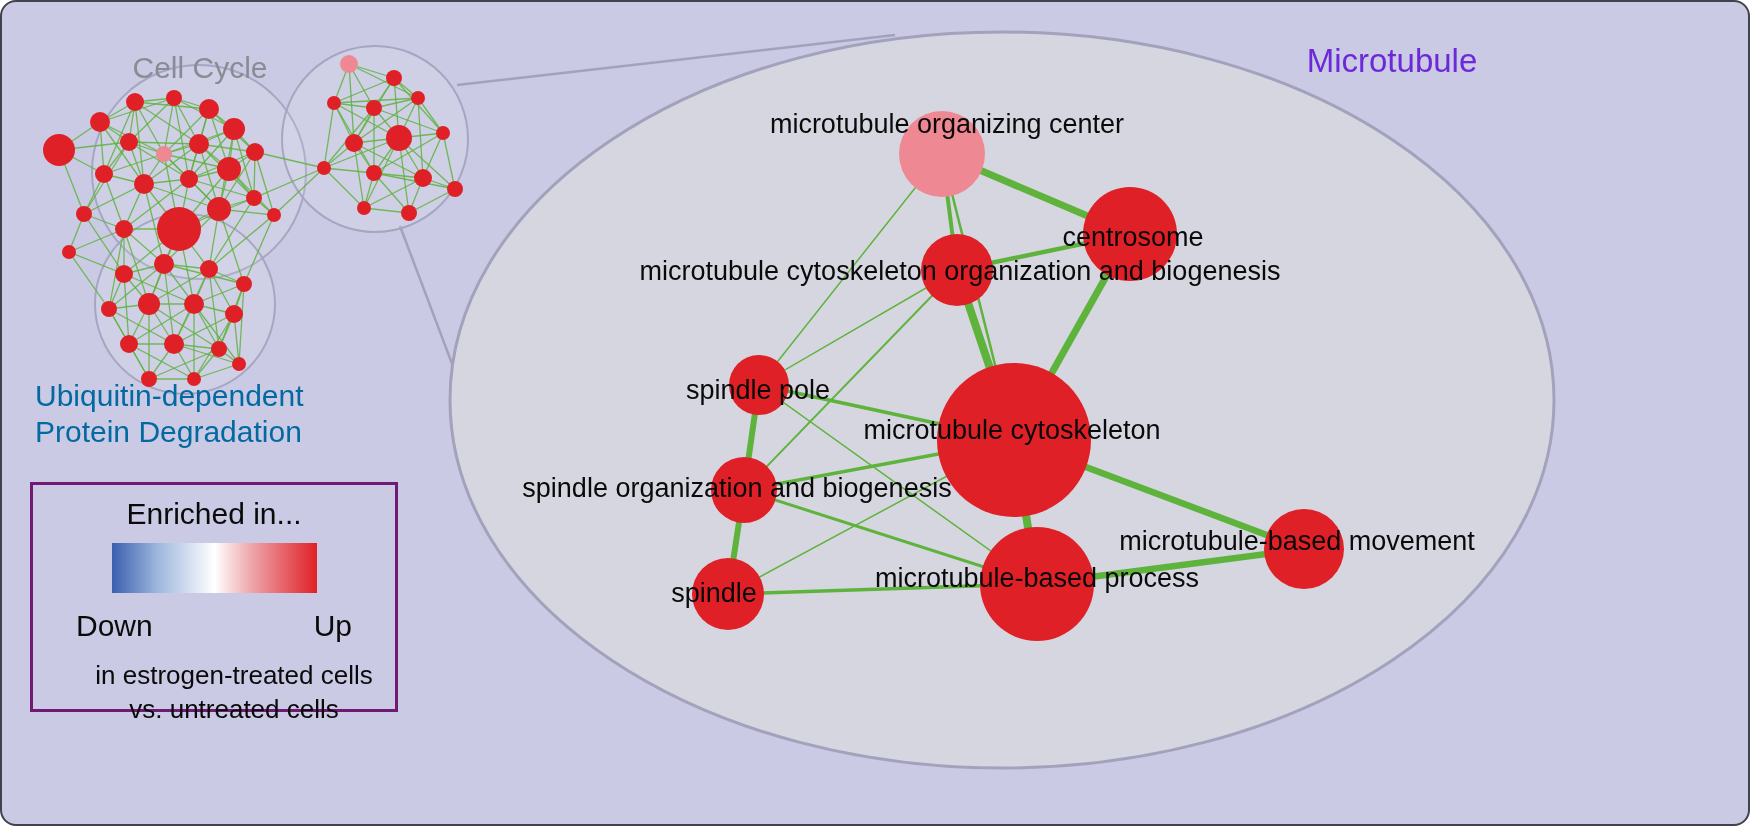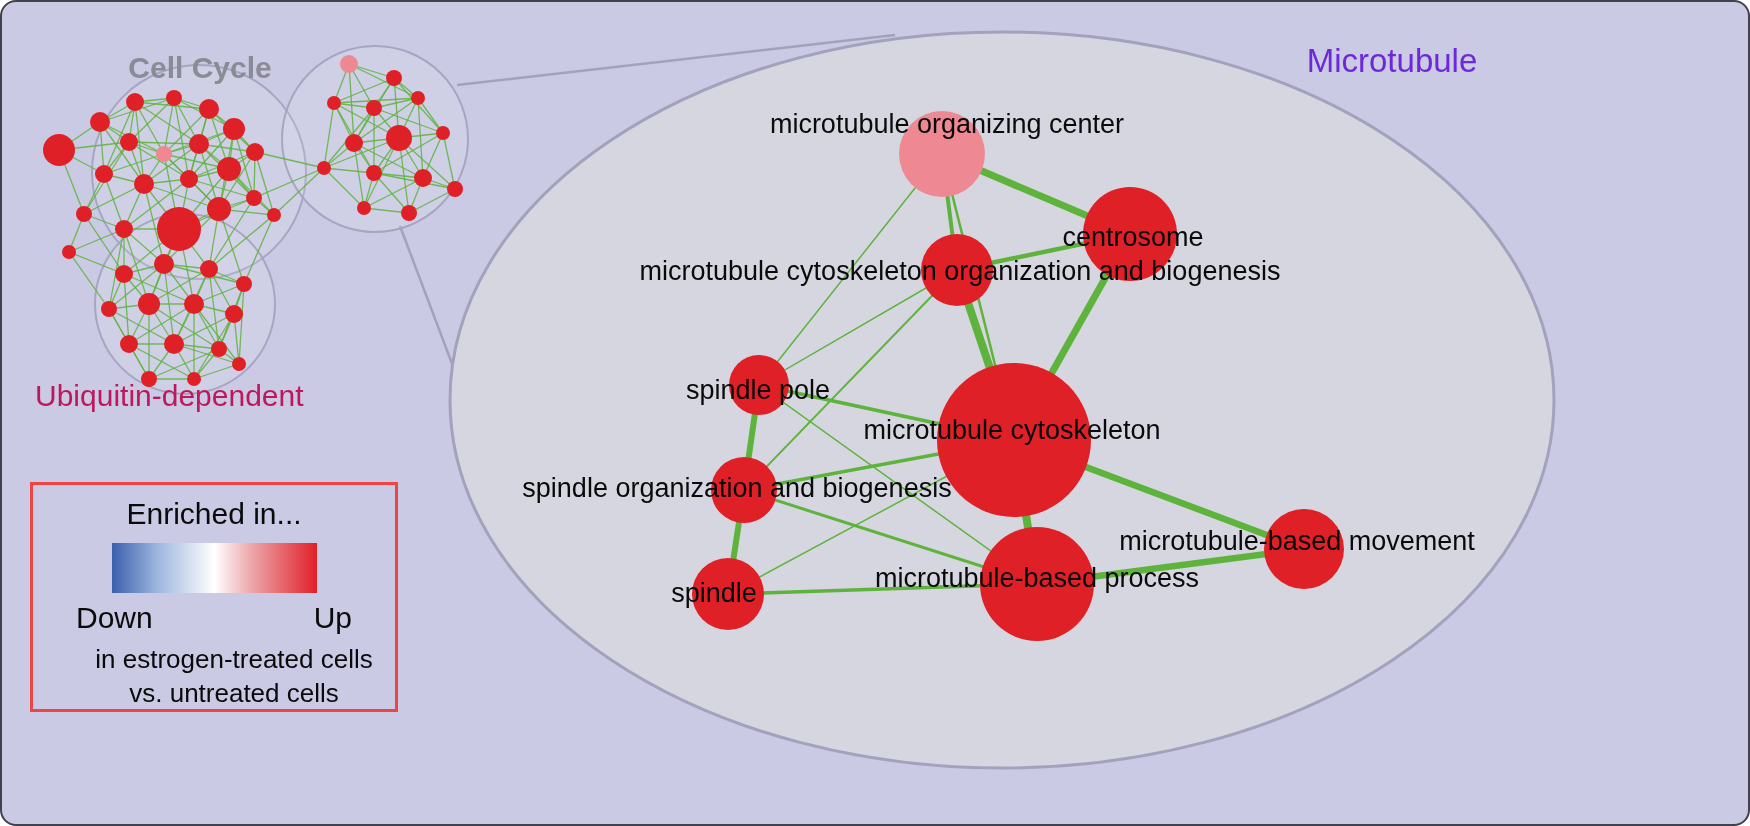--- a/index.html
+++ b/index.html
@@ -34,36 +34,36 @@
     font-size:33px;
     color:#6d28d9;
     line-height:1.18;
     pointer-events:none;
   }
 
   .legend {
     position:absolute;
     left:28px; top:480px;
     width:368px; height:230px;
-    border:3px solid #ef4444;
+    border:3px solid #701a75;
     background:transparent;
   }
   .legend-title {
     margin-top:12px;
     text-align:center;
     font-size:30px;
     color:#0a0a0a;
   }
   .legend-gradient {
     width:205px; height:50px;
     margin:12px auto 4px;
   }
   .legend-ends {
     width:276px;
-    margin:8px auto;
+    margin:16px auto;
     display:flex;
     justify-content:space-between;
     font-size:30px;
     color:#0a0a0a;
   }
   .legend-caption {
     text-align:center;
     font-size:26px;
     color:#0a0a0a;
     line-height:1.3;
@@ -378,26 +378,27 @@
       <text x="1131" y="244" text-anchor="middle" font-size="27" fill="#0a0a0a">centrosome</text>
       <text x="958" y="278" text-anchor="middle" font-size="27" fill="#0a0a0a">microtubule cytoskeleton organization and biogenesis</text>
       <text x="756" y="397" text-anchor="middle" font-size="27" fill="#0a0a0a">spindle pole</text>
       <text x="1010" y="437" text-anchor="middle" font-size="27" fill="#0a0a0a">microtubule cytoskeleton</text>
       <text x="735" y="495" text-anchor="middle" font-size="27" fill="#0a0a0a">spindle organization and biogenesis</text>
       <text x="1295" y="548" text-anchor="middle" font-size="27" fill="#0a0a0a">microtubule-based movement</text>
       <text x="1035" y="585" text-anchor="middle" font-size="27" fill="#0a0a0a">microtubule-based process</text>
       <text x="712" y="600" text-anchor="middle" font-size="27" fill="#0a0a0a">spindle</text>
     </svg>
 
-  <div class="cluster-label lbl-cell-cycle" style="color: rgb(139, 139, 149); font-weight: bold;">
+  <div class="cluster-label lbl-cell-cycle" style="color: rgb(139, 139, 149);">
     <div>Cell Cycle</div>
   </div>
 
-  <div class="cluster-label lbl-ubiquitin" style="color: #be185d;">
+  <div class="cluster-label lbl-ubiquitin" style="color: #0369a1;">
     <div>Ubiquitin-dependent</div>
+    <div>Protein Degradation</div>
   </div>
 
   <div class="detail-title">
     <div>Microtubule</div>
   </div>
 
   <div class="legend">
     <div class="legend-title">Enriched in...</div>
     <div class="legend-gradient" style="background: linear-gradient(to right, rgb(58, 95, 174) 0%, rgb(157, 182, 221) 22%, rgb(255, 255, 255) 50%, rgb(237, 166, 171) 68%, rgb(224, 32, 39) 100%);"></div>
     <div class="legend-ends">

